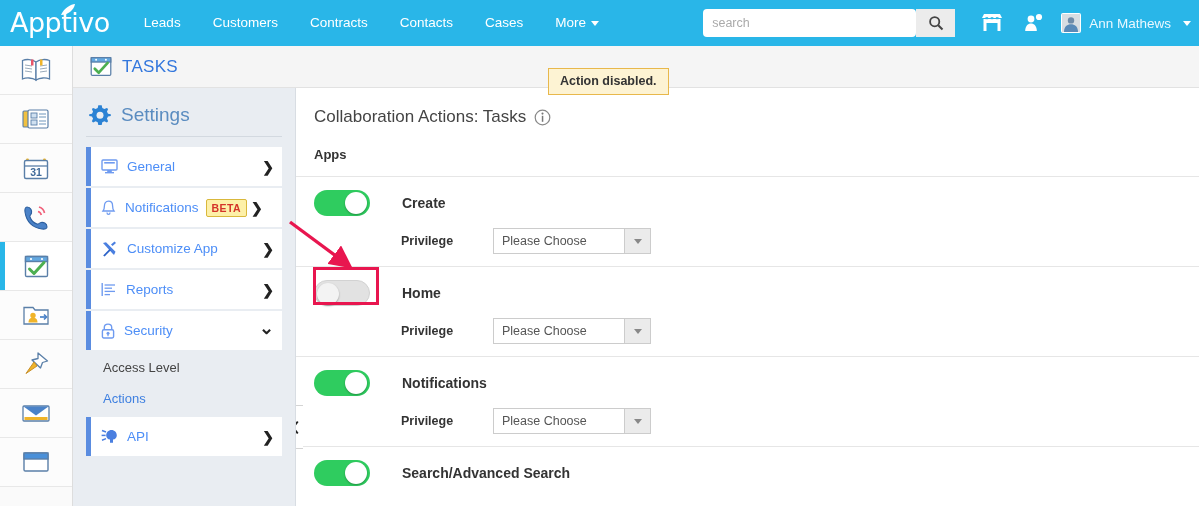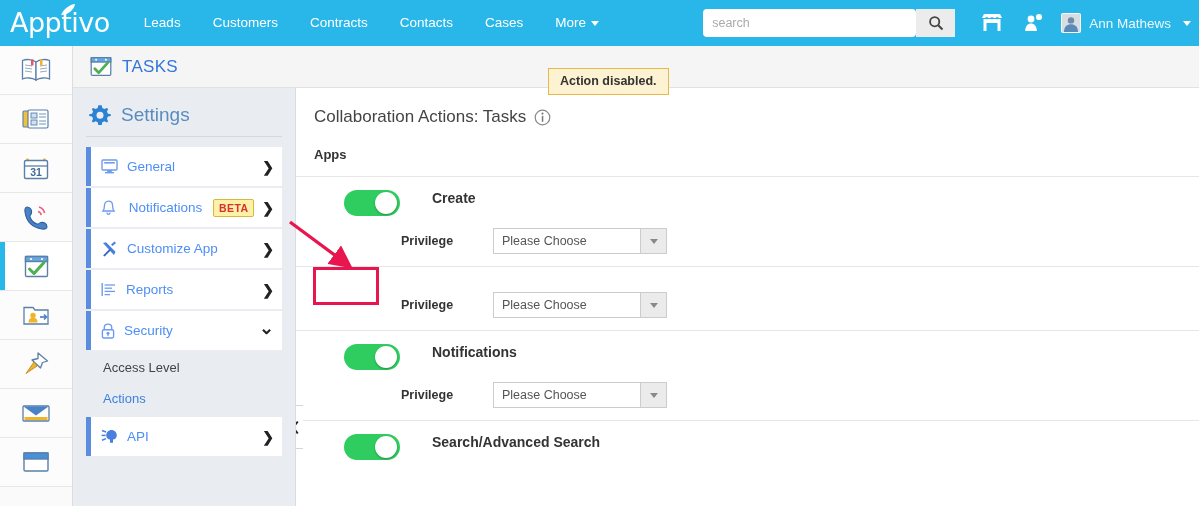--- a/index.html
+++ b/index.html
@@ -140,21 +140,21 @@
   .settings-hd span{
     color:#5a8cc0; font-size:19px; margin-left:10px;
   }
   .settings-rule{
     height:1px;background:#d3d9e0;margin:0 13px 10px 13px;
   }
   .menu{ padding:0 13px; }
   .menu-item{
     height:39px; background:#fff; display:flex; align-items:center;
     border-left:5px solid #5a8ce0; margin-bottom:2px;
-    position:relative; cursor:pointer; padding-left:10px;justify-content:space-between;
+    position:relative; cursor:pointer; padding-left:10px;
   }
   .menu-item .mlabel{
     color:#4d8ef7; font-size:13.5px; margin-left:9px;
   }
   .menu-item .chev{
     margin-left:auto; margin-right:8px; font-size:14px; color:#222;
     font-weight:bold; line-height:1;
   }
   .beta{
     background:#fdf0a8;border:1px solid #d9b83c;color:#d4342a;
@@ -180,42 +180,42 @@
   .page-title{
     display:flex; align-items:center; padding:19px 0 0 18px;
     font-size:17px; color:#444;
   }
   .info-ic{ margin-left:8px; display:flex; cursor:pointer; }
   .apps-label{
     font-size:13px;font-weight:bold;color:#333;padding:20px 0 0 18px;
   }
   .rows{ margin-top:14px; }
   .arow{ border-top:1px solid #e6e6e6; padding:13px 0 12px 0; }
-  .arow-top{ display:flex; padding-left:18px;margin-left:30px; }
+  .arow-top{ display:flex; align-items:center; padding-left:18px; }
   .toggle{
     width:56px;height:26px;border-radius:14px;position:relative;
     cursor:pointer; flex:0 0 auto;
   }
   .toggle.on{ background:#2fcc5f; }
   .toggle.off{ background:#e2e2e2; border:1px solid #d2d2d2; }
   .knob{
     position:absolute;top:2px;width:22px;height:22px;border-radius:50%;
     background:#fff; box-shadow:0 1px 2px rgba(0,0,0,.3);
   }
   .toggle.on .knob{ right:3px; }
   .toggle.off .knob{ left:2px; background:#f3f3f3; }
   .arow-name{
     font-size:14px;font-weight:bold;color:#333;margin-left:32px;
   }
   .arow-bottom{
     display:flex;align-items:center;padding-left:105px;margin-top:12px;
   }
   .priv-label{ font-size:12.5px;font-weight:bold;color:#333;width:92px; }
   .sel-wrap{
-    display:flex; width:174px; height:26px; border:1px solid #ccc;
+    display:flex; width:158px; height:26px; border:1px solid #ccc;
     background:#fff; cursor:pointer;gap:36px;
   }
   .sel-val{
     flex:1; font-size:12.5px; color:#555; display:flex; align-items:center;
     padding-left:8px;
   }
   .sel-arrow{
     width:26px;border-left:1px solid #ccc;background:#ebebeb;
     display:flex;align-items:center;justify-content:center;
   }
@@ -519,20 +519,26 @@
         <div class="sel-wrap">
           <div class="sel-val">Please Choose</div>
           <div class="sel-arrow">
               <i class="tri"></i>
             </div>
         </div>
       </div>
     </div>
 
     <div class="arow">
+      <div class="arow-top">
+        <div class="toggle off">
+            <span class="knob"></span>
+          </div>
+        <div class="arow-name">Home</div>
+      </div>
       <div class="arow-bottom">
         <div class="priv-label">Privilege</div>
         <div class="sel-wrap">
           <div class="sel-val">Please Choose</div>
           <div class="sel-arrow">
               <i class="tri"></i>
             </div>
         </div>
       </div>
     </div>

